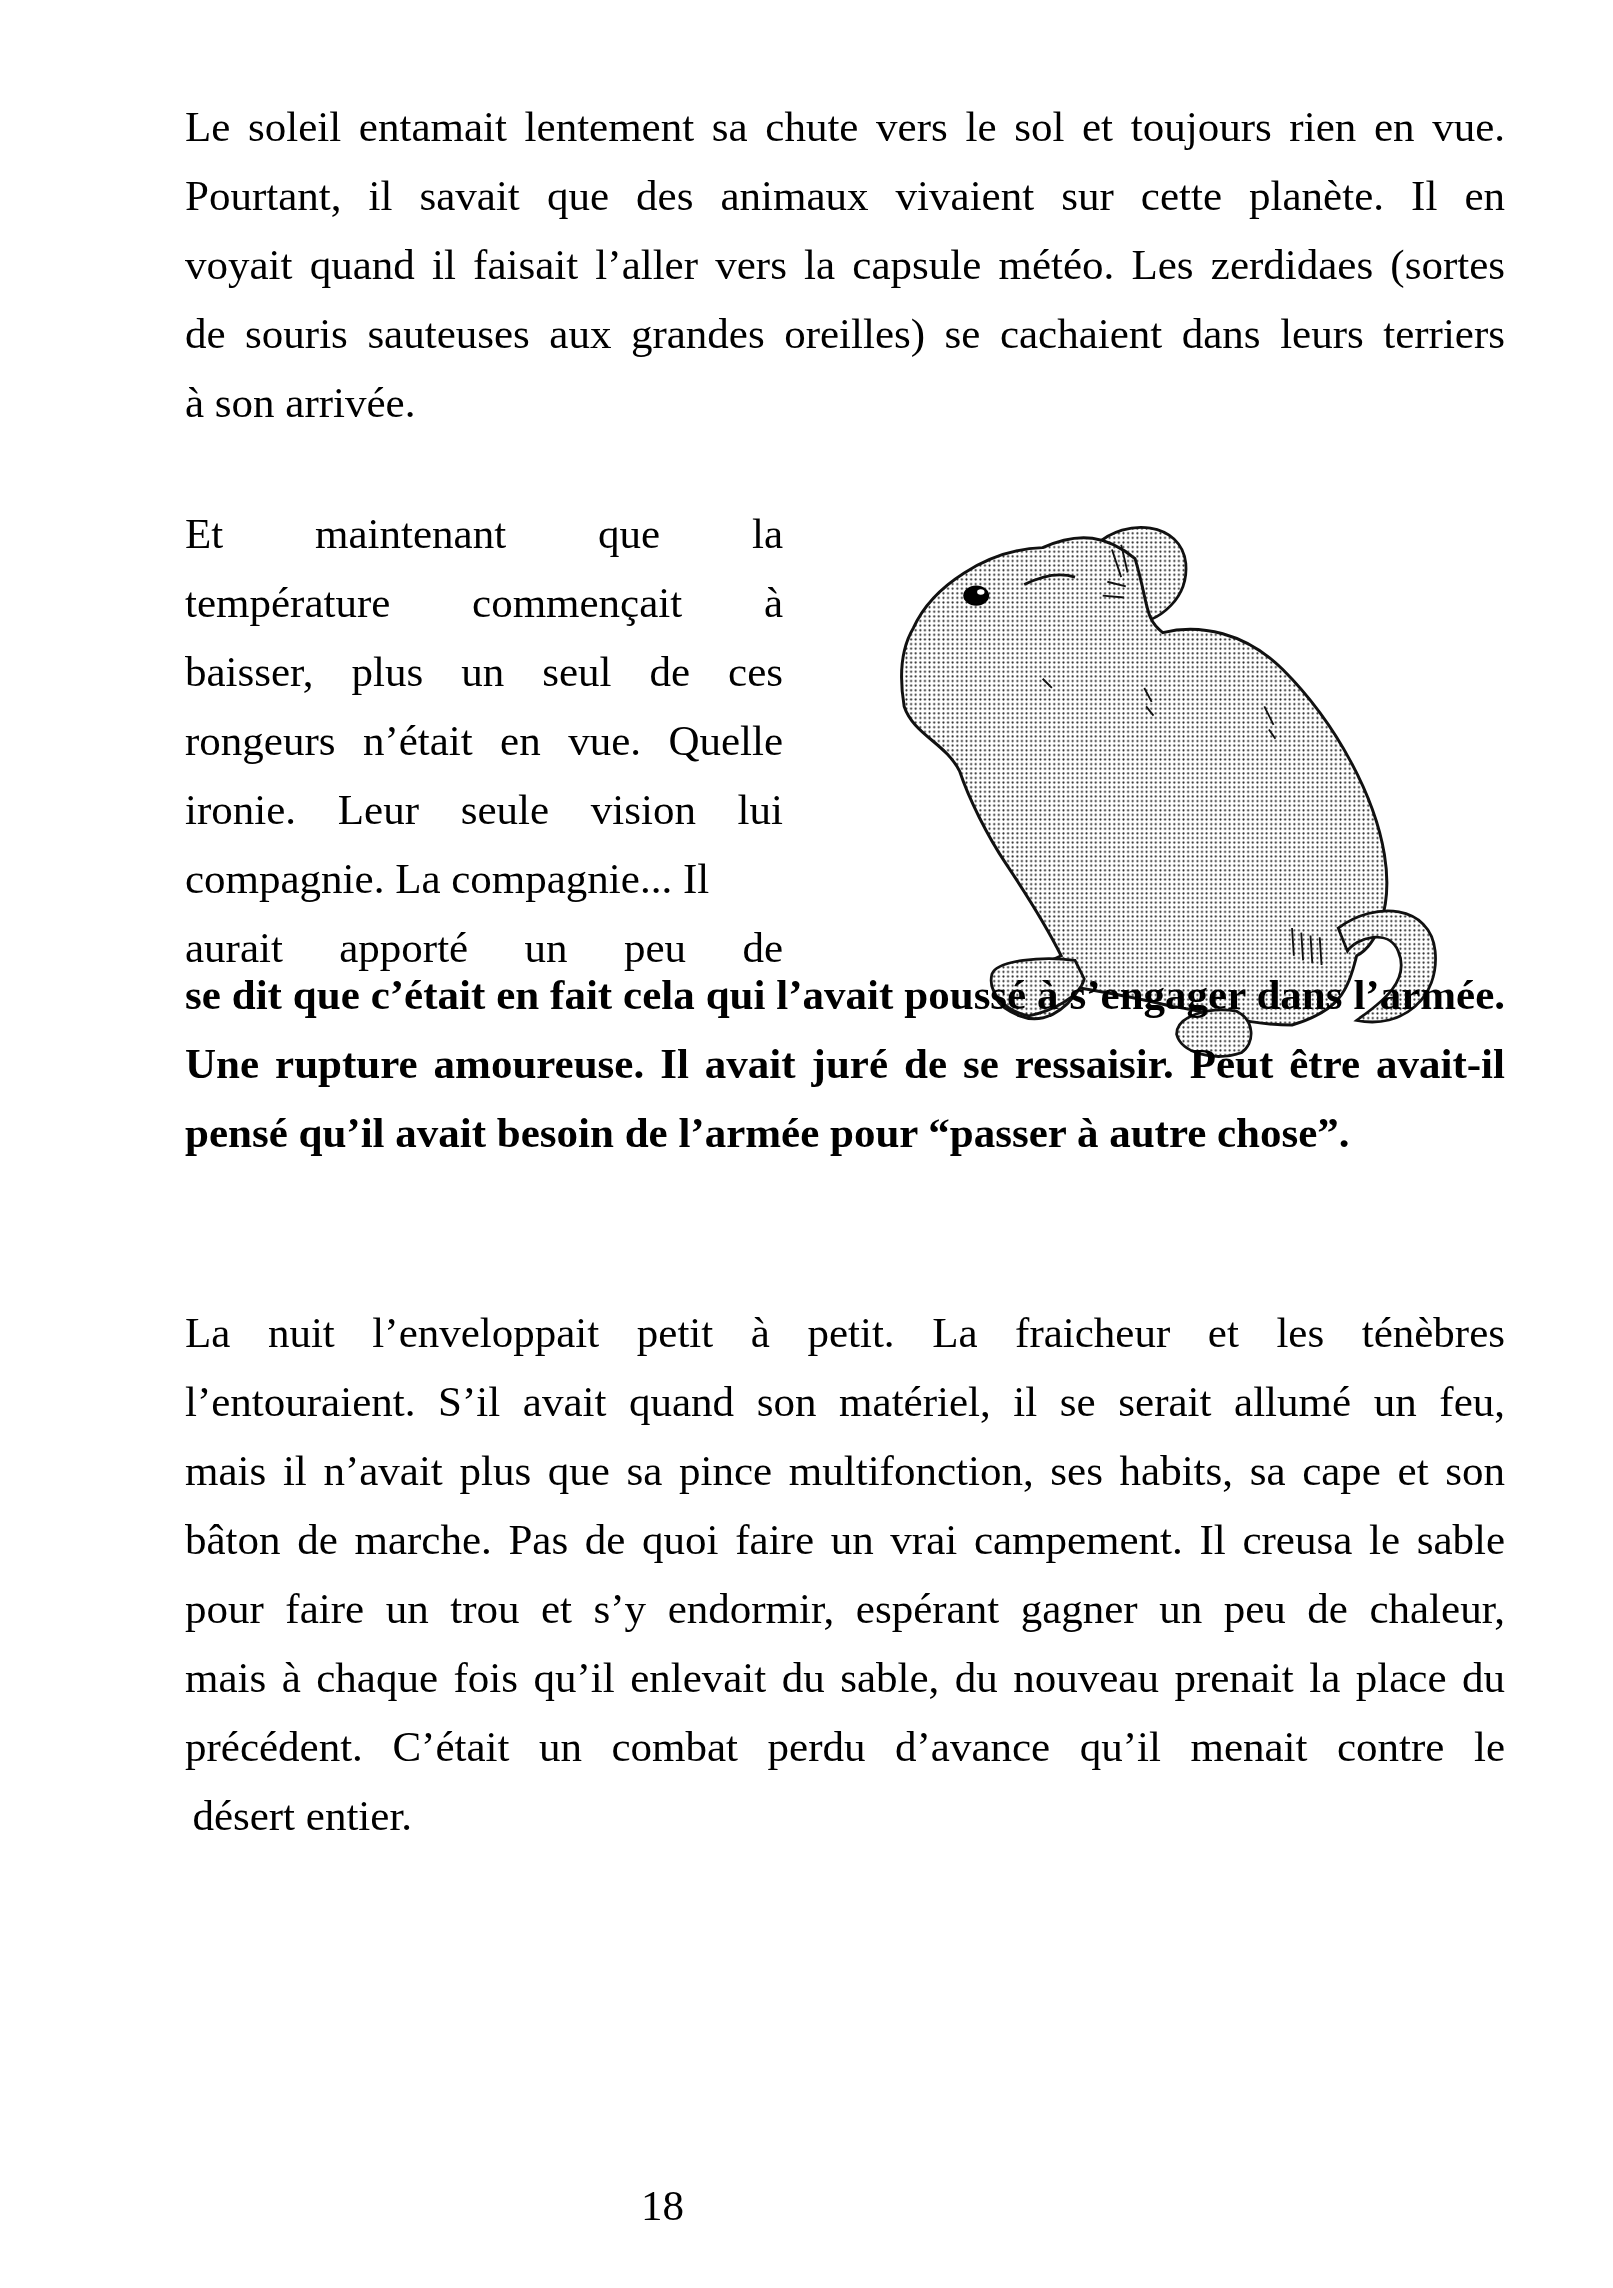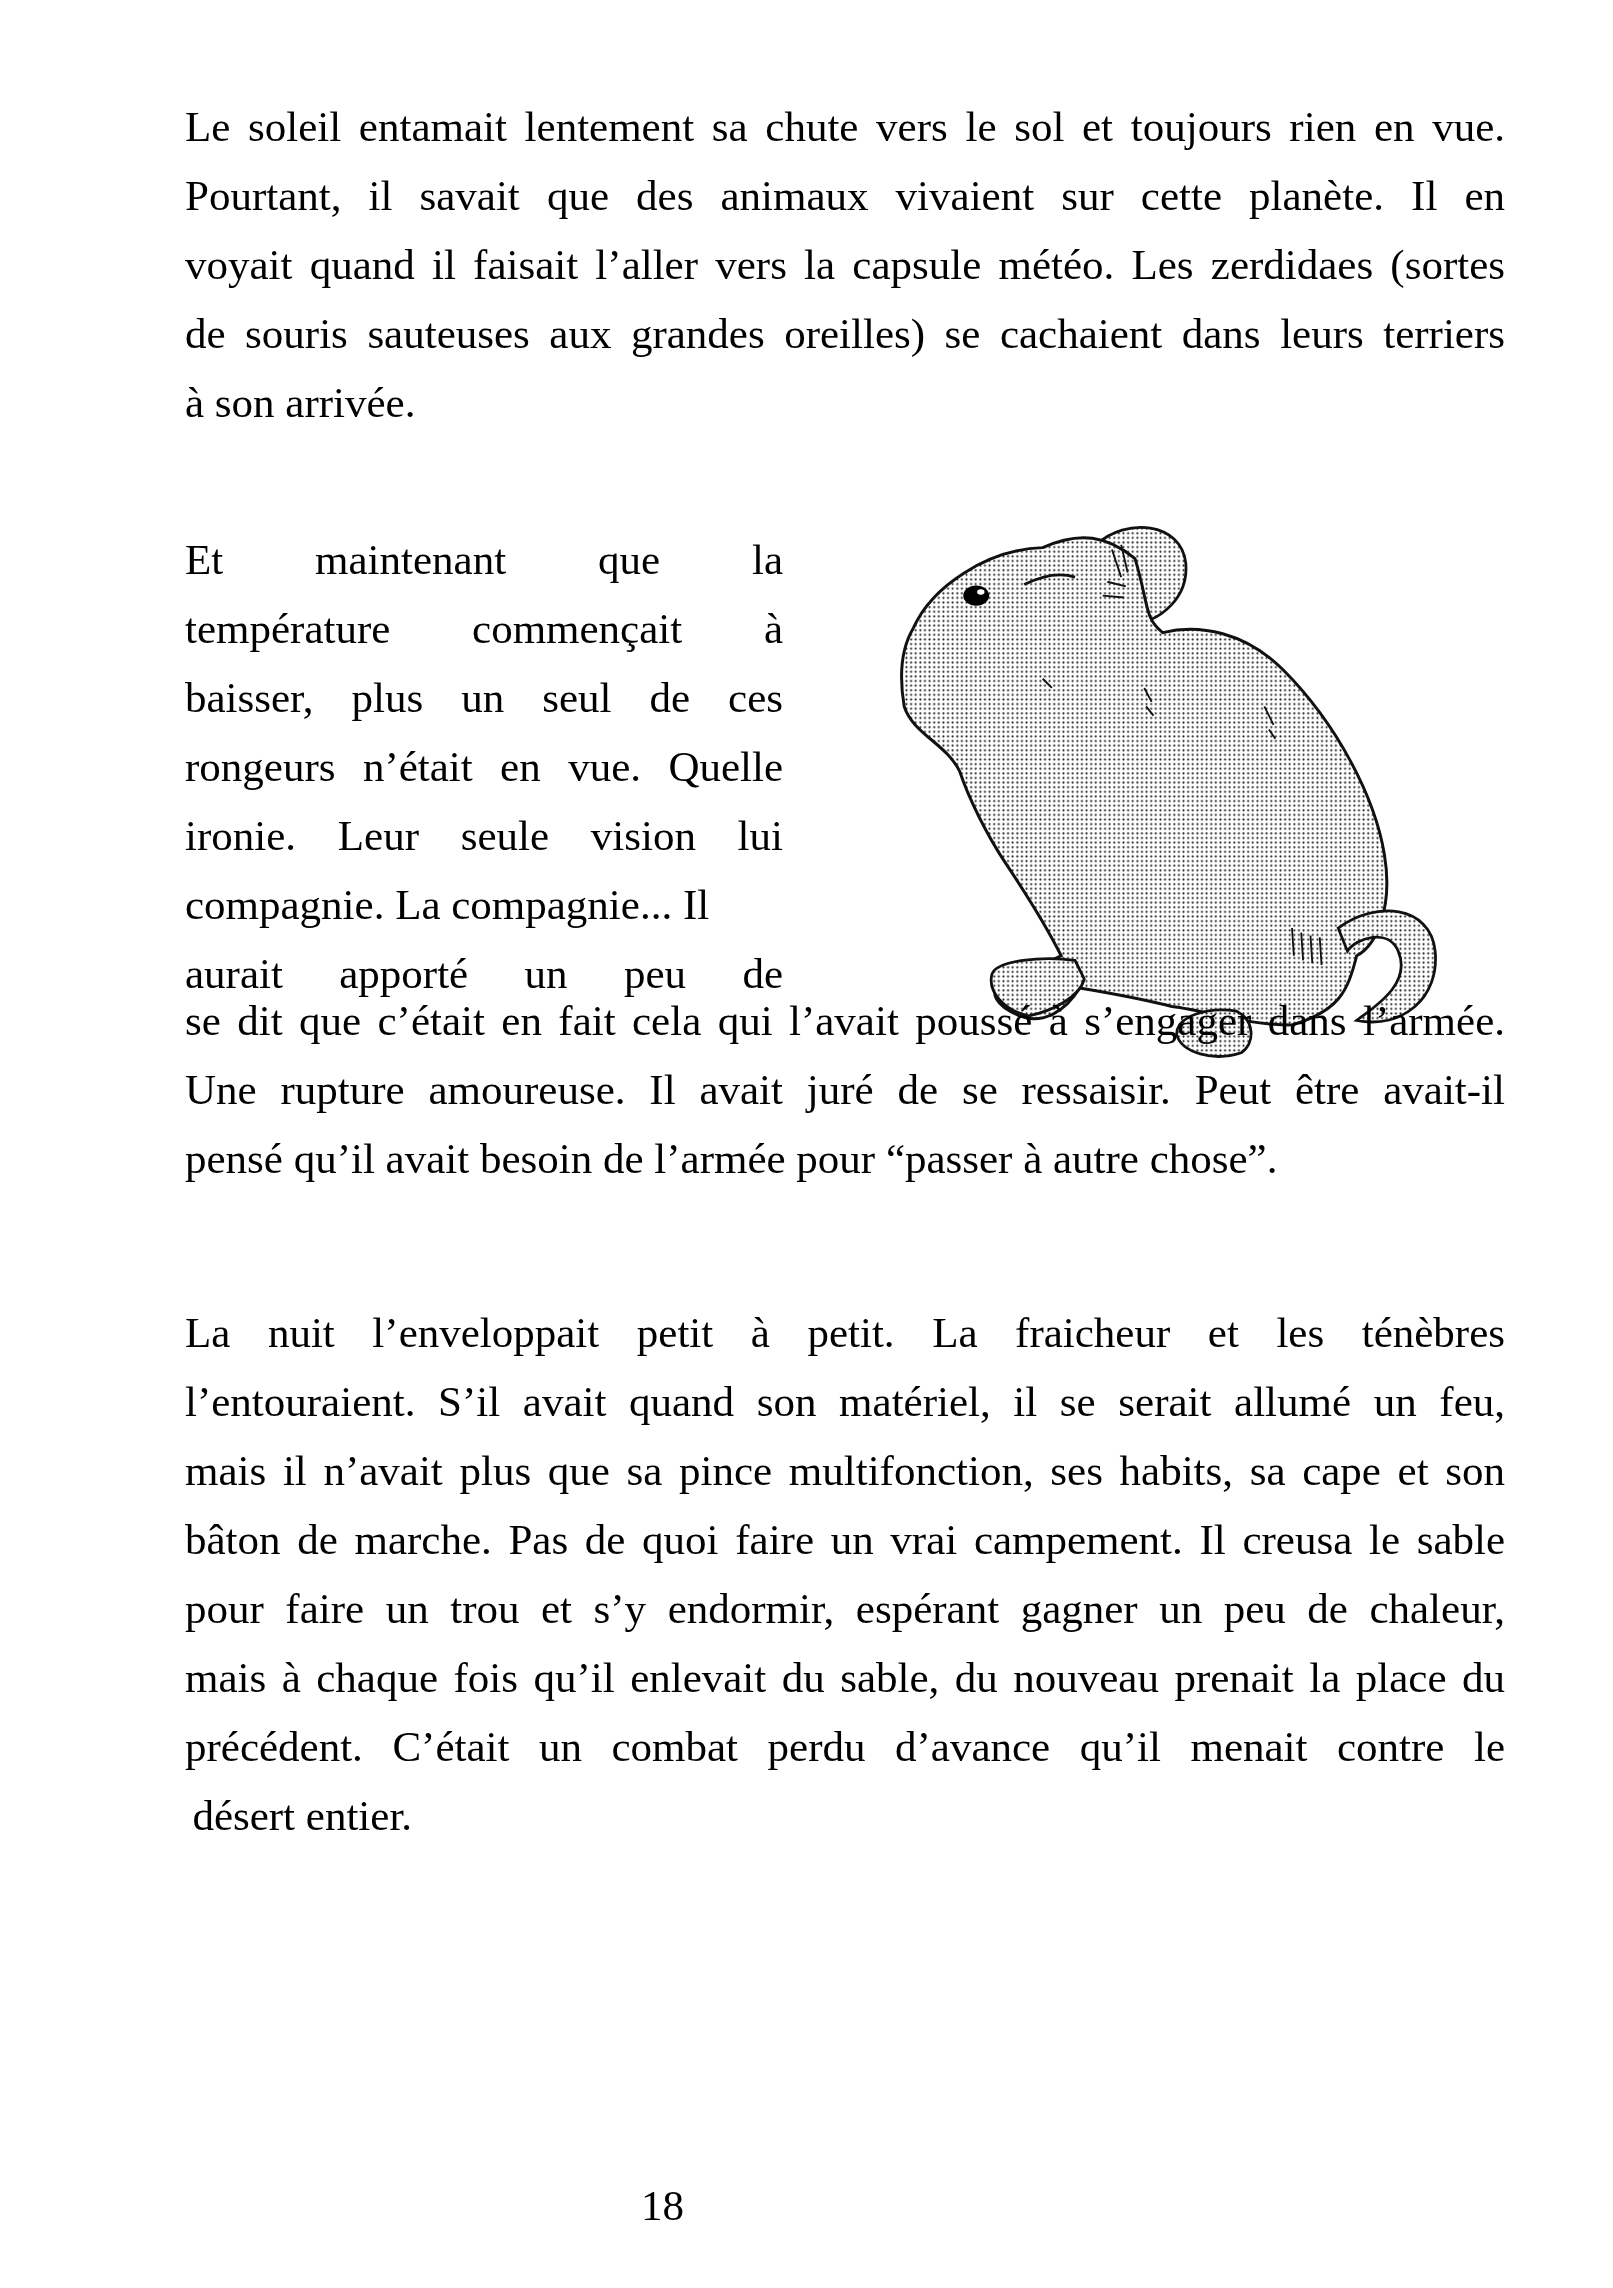--- a/index.html
+++ b/index.html
@@ -14,22 +14,22 @@
   .para {
     position: absolute; left: 185px; width: 1320px;
     line-height: 69px; margin: 0;
   }
   .line {
     display: block; height: 69px; white-space: nowrap;
     text-align: justify; text-align-last: justify;
   }
   .line.last { text-align-last: left; }
   #p1 { top: 92px; }
-  #p2-narrow { top: 525px; width: 598px; }
-  #p2-wide { top: 986px; }
+  #p2-narrow { top: 499px; width: 598px; }
+  #p2-wide { top: 960px; font-weight: bold; }
   #p3 { top: 1298px; font-family: Liberation Serif, serif; }
   .figure {
     position: absolute; left: 858px; top: 494px; width: 591px; height: 568px;
   }
   .page-number {
     position: absolute; left: 0; width: 1325px; top: 2178px;
     text-align: center; font-size: 43px; line-height: 55px;
   }
 </style>
 </head>

